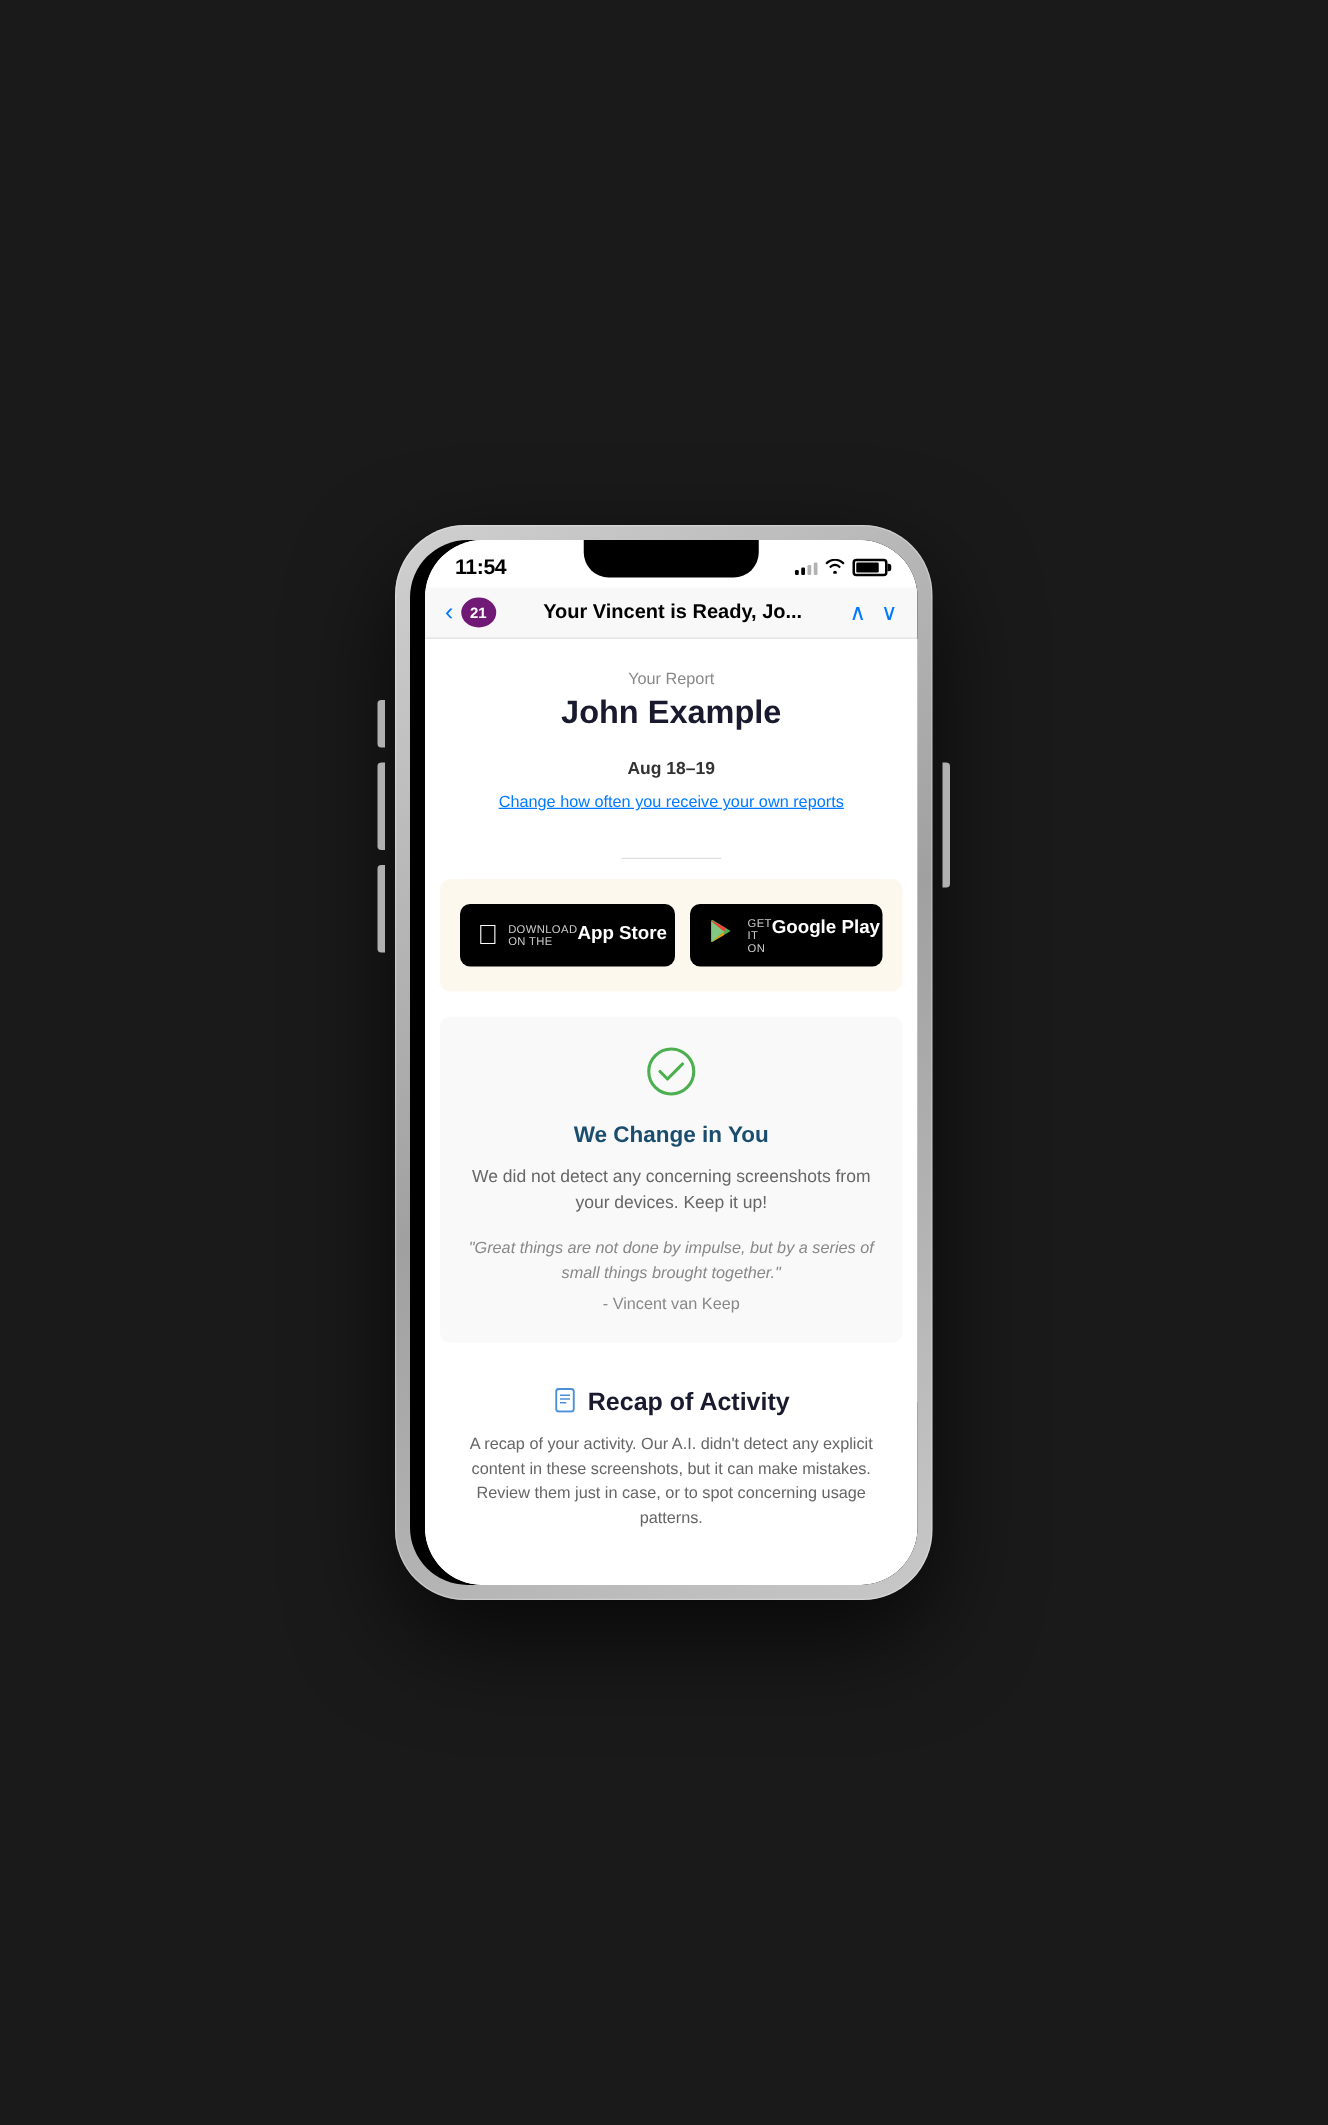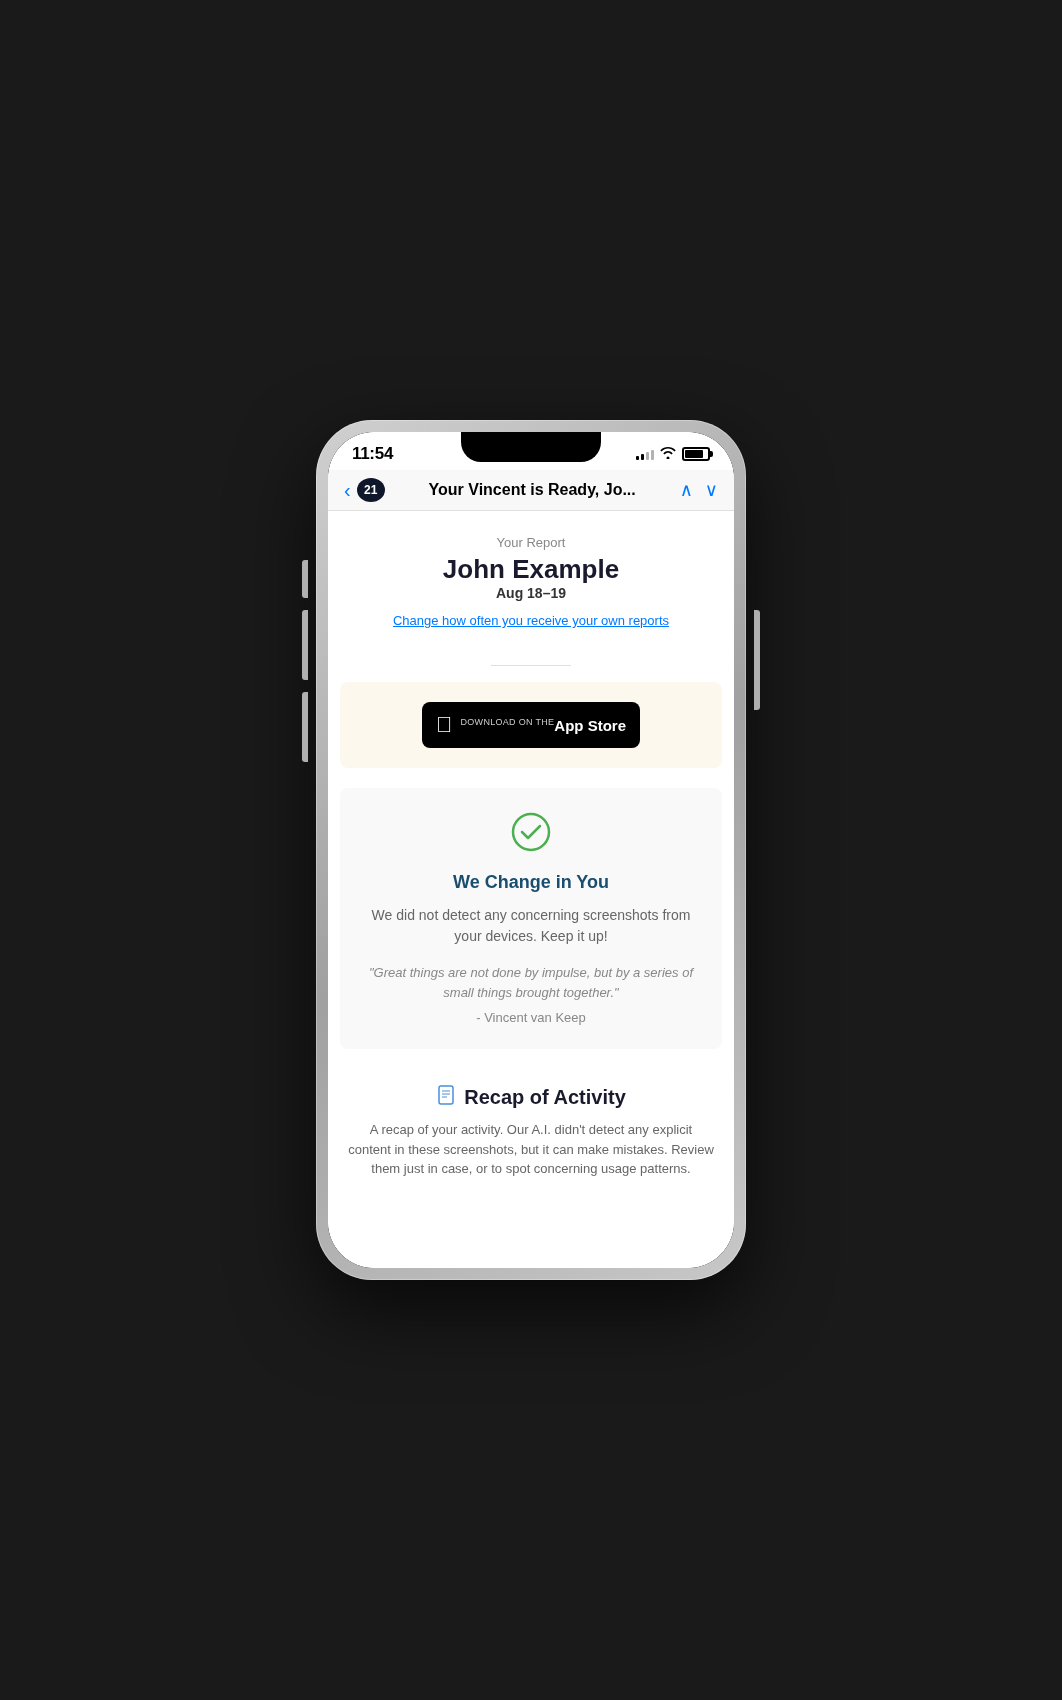--- a/index.html
+++ b/index.html
@@ -23,20 +23,21 @@
       box-shadow: 0 30px 80px rgba(0,0,0,0.7), inset 0 0 0 1px rgba(255,255,255,0.3);
     }
 
     .phone-inner {
       width: 100%;
       height: 100%;
       background: #000;
       border-radius: 46px;
       overflow: hidden;
       position: relative;
+      padding-left: 12px;
     }
 
     
     .side-btn-left {
       position: absolute;
       left: -14px;
       top: 140px;
       width: 6px;
       height: 38px;
       background: #b0b0b0;
@@ -174,21 +175,21 @@
 
     .nav-back {
       display: flex;
       align-items: center;
       gap: 6px;
       color: #007AFF;
       font-size: 17px;
     }
 
     .nav-badge {
-      background: #0f172a;
+      background: #701a75;
       color: #fff;
       font-size: 12px;
       font-weight: 600;
       width: 28px;
       height: 24px;
       border-radius: 50%;
       display: flex;
       align-items: center;
       justify-content: center;
     }
@@ -225,21 +226,21 @@
     .report-label {
       font-size: 13px;
       color: #888;
       margin-bottom: 4px;
     }
 
     .report-name {
       font-size: 26px;
       font-weight: 700;
       color: #1a1a2e;
-      margin-bottom: 0;
+      margin-bottom: 21px;
     }
 
     .report-dates {
       font-size: 14px;
       font-weight: 600;
       color: #333;
       margin-bottom: 10px;
     }
 
     .report-link {
@@ -459,20 +460,39 @@
           <div class="store-buttons">
 
             <a class="store-btn" href="#">
               <span class="store-btn-icon" style="font-family: -apple-system, BlinkMacSystemFont, sans-serif; font-size: 22px; color: rgb(255, 255, 255);"></span>
               <div class="store-btn-text">
                 <span class="store-btn-sub">Download on the</span>
                 <span class="store-btn-name">App Store</span>
               </div>
             </a>
 
+            <a class="store-btn" href="#">
+              <span class="store-btn-icon">
+                <svg class="google-play-icon" viewBox="0 0 24 24" xmlns="http://www.w3.org/2000/svg">
+                  <path d="M3 20.5v-17c0-.83 1-.83 1.5-.5l14 8.5-14 8.5c-.5.33-1.5.33-1.5-.5z" fill="#4CAF50"></path>
+                  <path d="M3 3.5L13.5 12 3 20.5V3.5z" fill="#81C784"></path>
+                  <path d="M13.5 12L3 3.5l11 5.5-0.5 3z" fill="#F44336" opacity="0.9"></path>
+                  <path d="M13.5 12l-0.5 3L3 20.5l10.5-8.5z" fill="#FF9800" opacity="0.9"></path>
+                  <path d="M3.5 3.2L14 9l-0.5 3L3 3.5z" fill="#F44336"></path>
+                  <path d="M14 15l-0.5-3 0.5 3L3 21z" fill="#FF9800"></path>
+                  <polygon points="3,3.5 14,9 14,15 3,20.5" fill="none"></polygon>
+                  <path d="M3 3.5l10.5 5.5L17.5 12l-4 3L3 20.5V3.5z" fill="none"></path>
+                  <path d="M4 3l10 6.5L17.5 12l-3.5 2.5L4 21V3z" fill="none"></path>
+                </svg>
+              </span>
+              <div class="store-btn-text">
+                <span class="store-btn-sub">GET IT ON</span>
+                <span class="store-btn-name">Google Play</span>
+              </div>
+            </a>
           </div>
         </div>
 
         <div class="believe-section">
           <div class="believe-check">
             <svg width="40" height="40" viewBox="0 0 40 40">
               <circle cx="20" cy="20" r="18" fill="none" stroke="#4CAF50" stroke-width="2.5"></circle>
               <path d="M11 20l6 6 12-12" fill="none" stroke="#4CAF50" stroke-width="2.5" stroke-linecap="round" stroke-linejoin="round"></path>
             </svg>
           </div>

